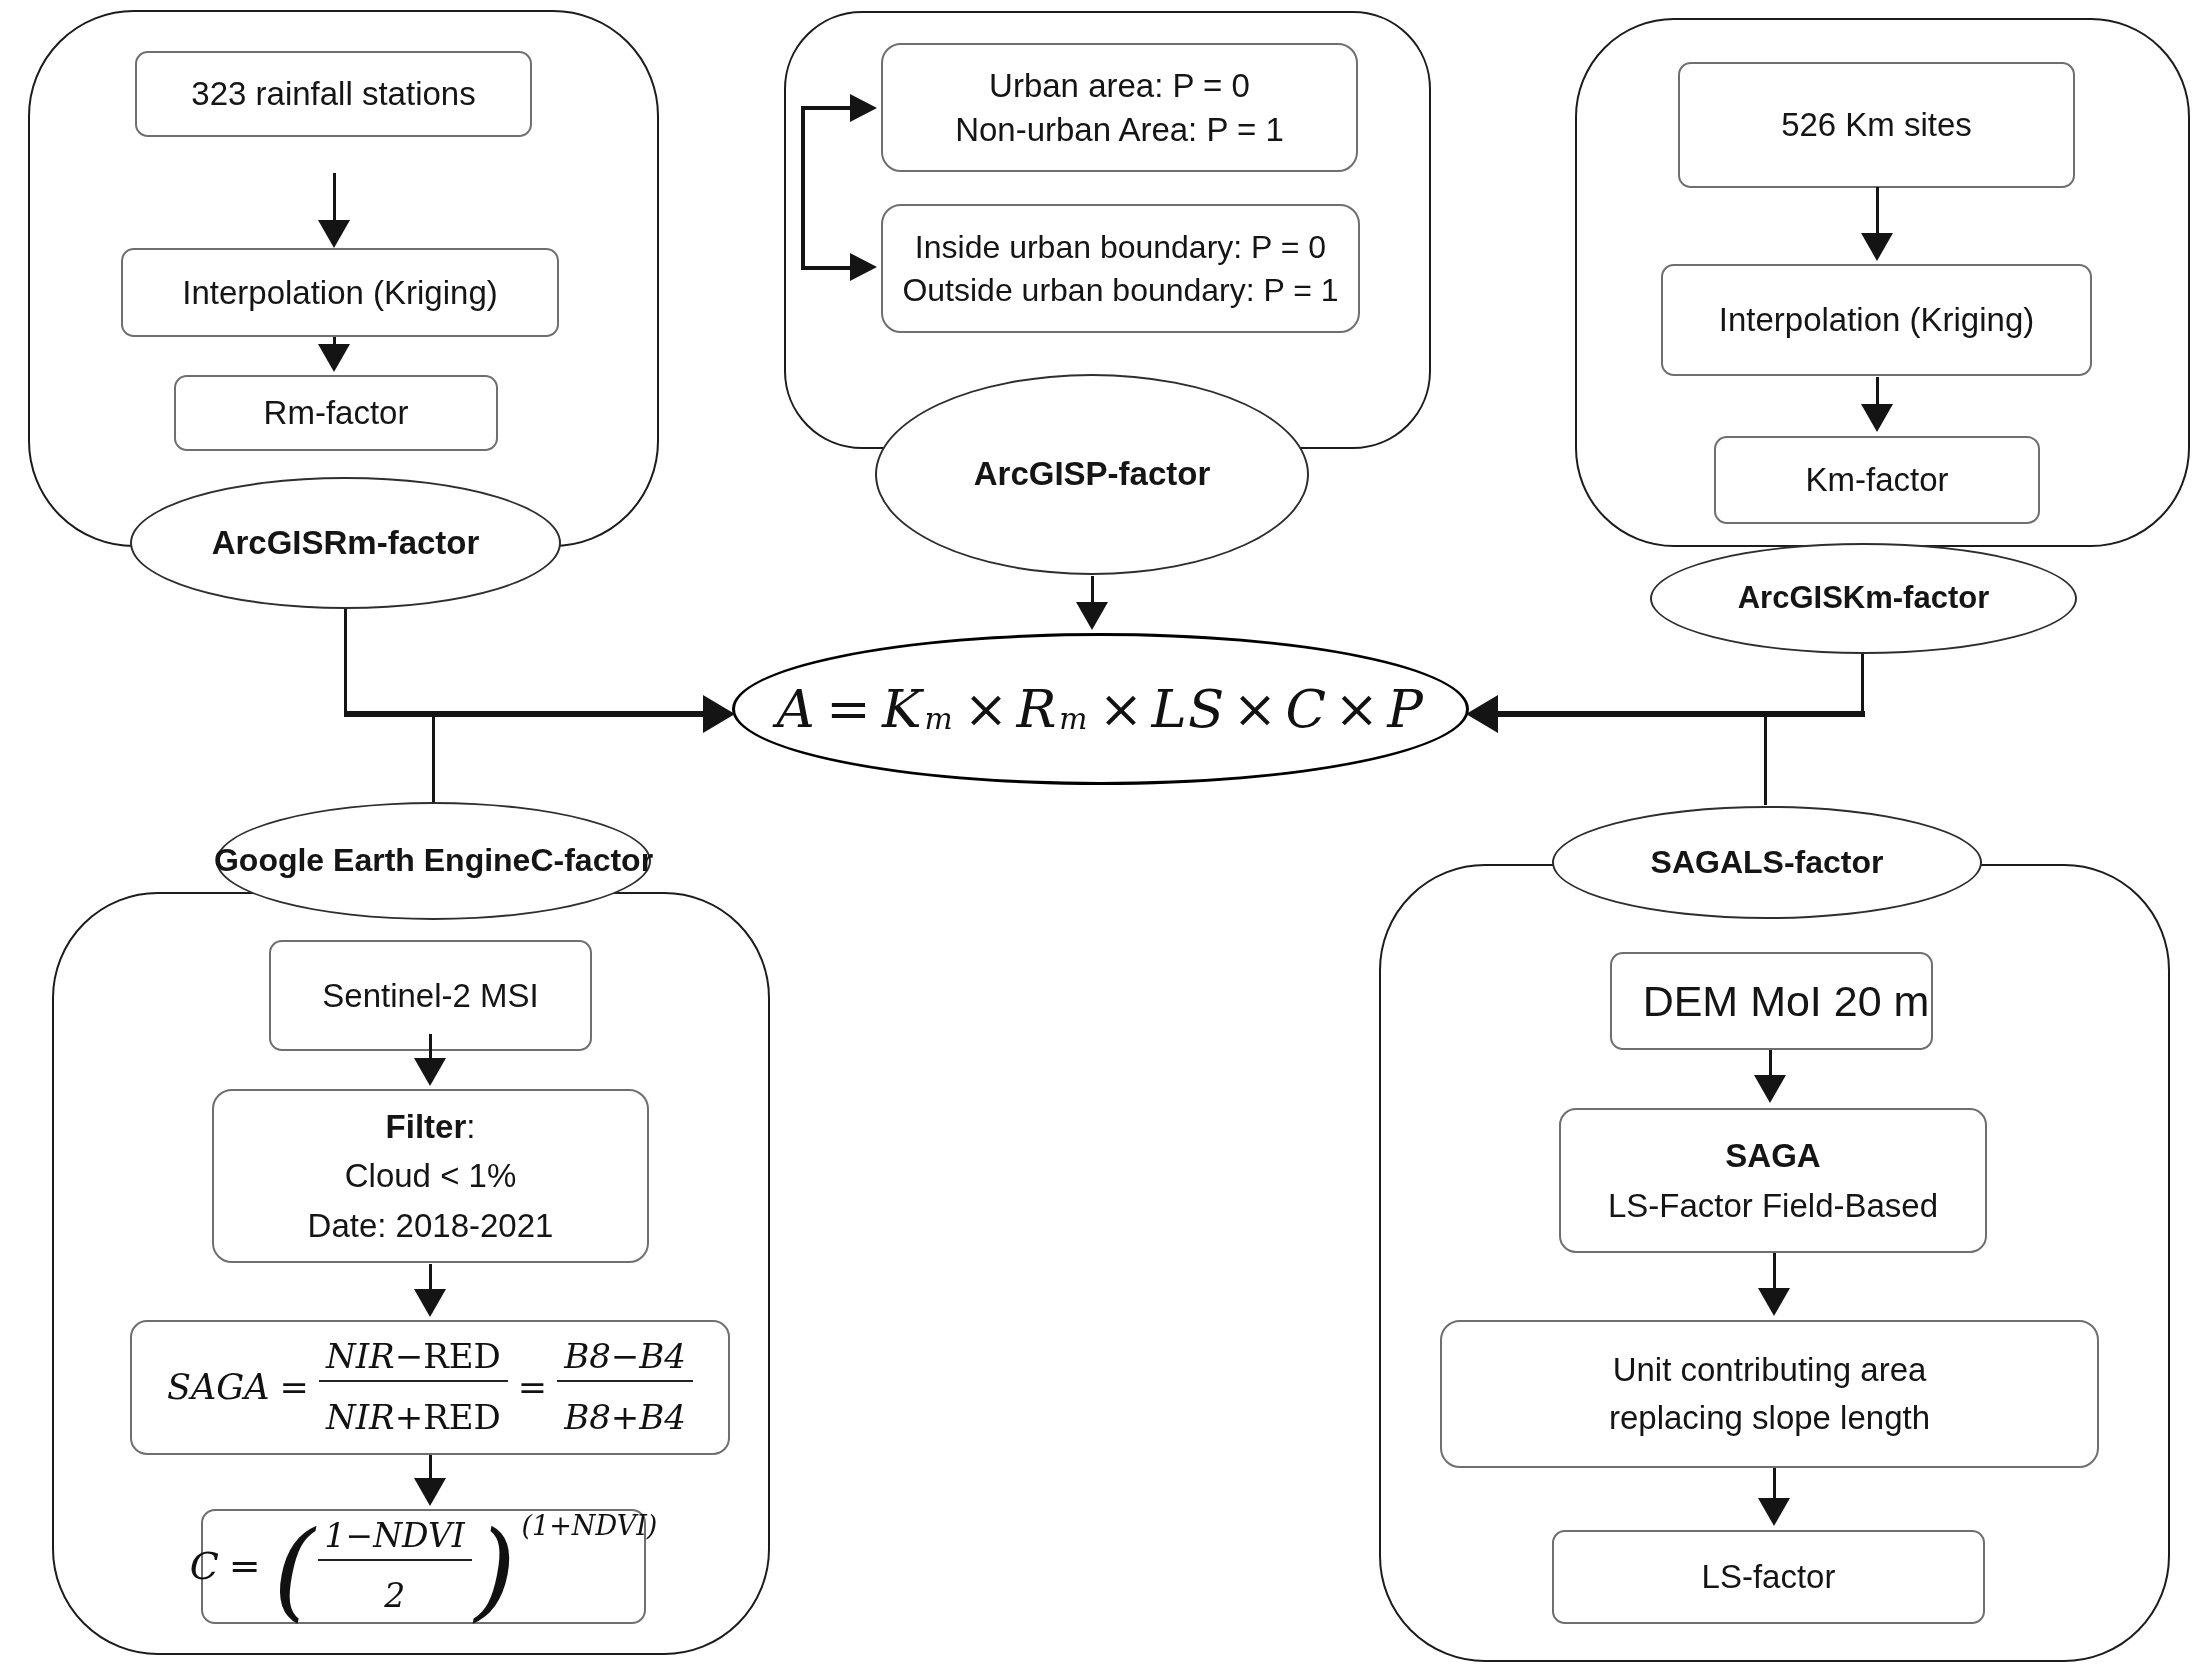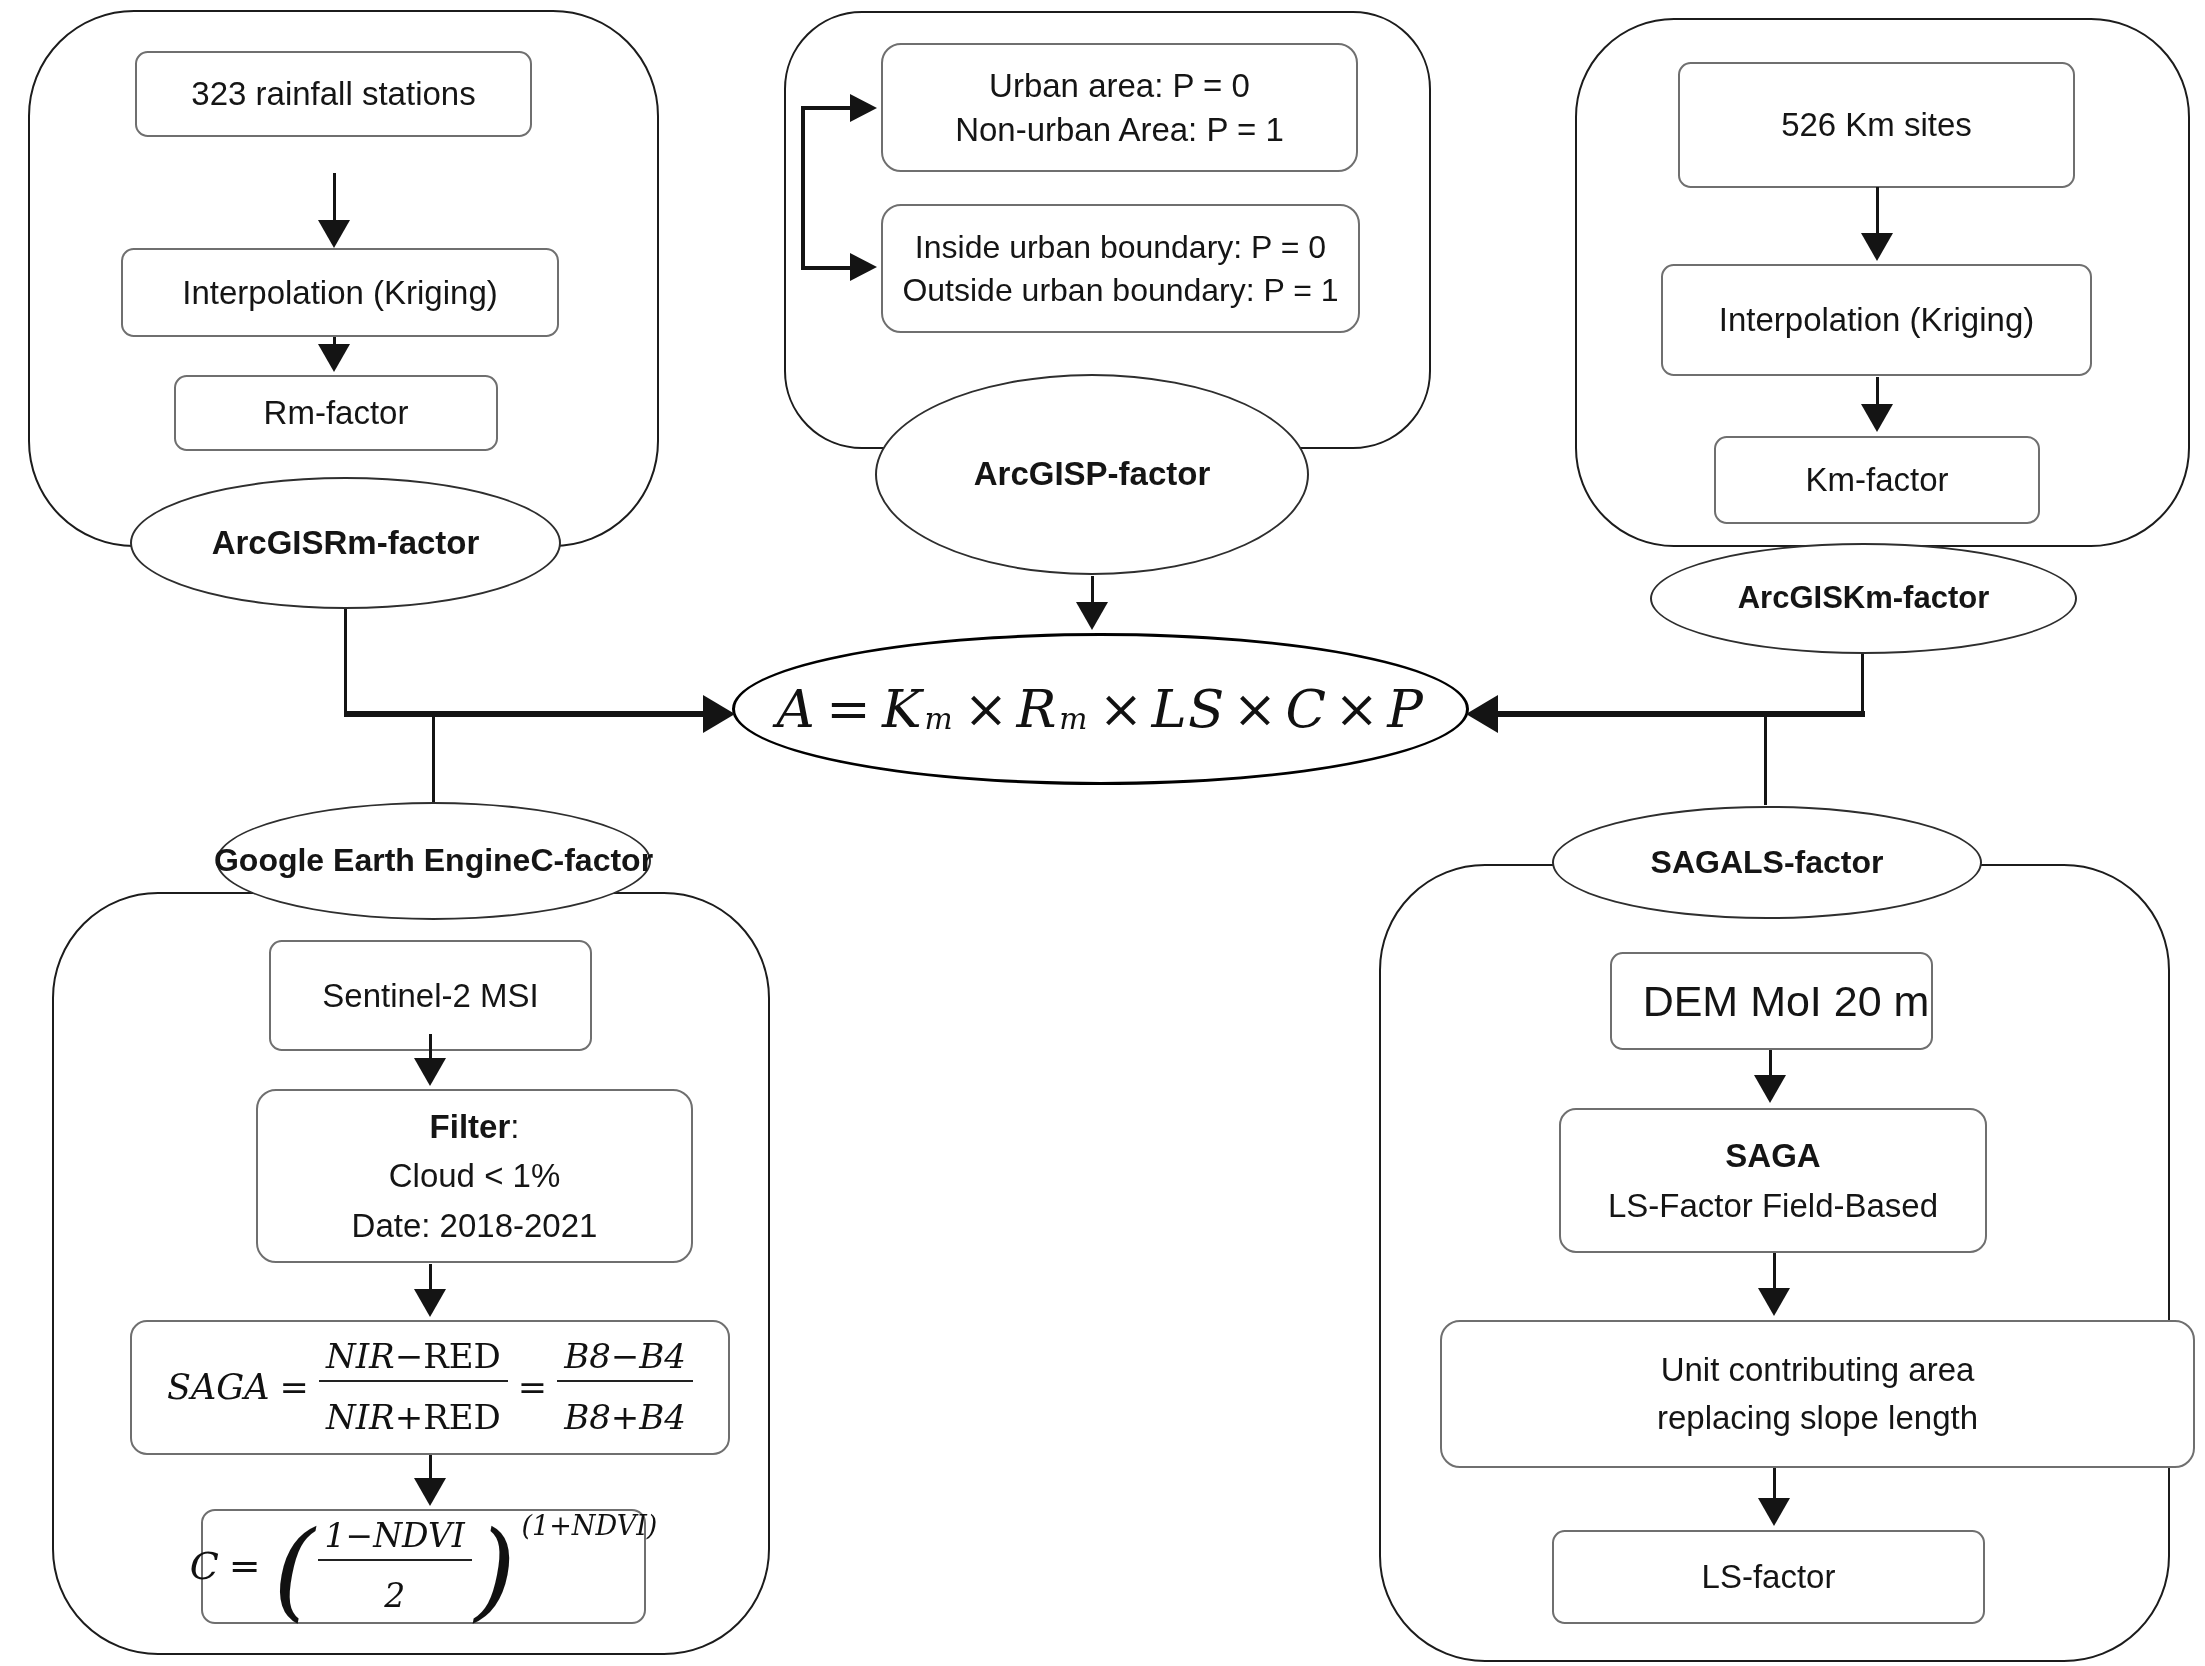--- a/index.html
+++ b/index.html
@@ -138,21 +138,21 @@
 
   <div class="ellipse" style="left:216px; top:802px; width:435px; height:118px; font-size:32px;">
     <span>Google Earth Engine</span>
     <span>C-factor</span>
   </div>
   <div class="box" style="left:269px; top:940px; width:323px; height:111px; font-size:33px;">
     <span>Sentinel-2 MSI</span>
   </div>
   <div class="vline" style="left:429px; top:1034px; width:2.8px; height:25.5px;"></div>
   <div class="head-down" style="left:414px; top:1058px;"></div>
-  <div class="box" style="left:212px; top:1089px; width:437px; height:174px; border-radius:20px; font-size:33px; line-height:1.5;margin-left:44px;">
+  <div class="box" style="left:212px; top:1089px; width:437px; height:174px; border-radius:20px; font-size:33px; line-height:1.5;">
     <div><span class="bold">Filter</span><span>:</span></div>
     <div>Cloud &lt; 1%</div>
     <div>Date: 2018-2021</div>
   </div>
   <div class="vline" style="left:429px; top:1264px; width:2.8px; height:27px;"></div>
   <div class="head-down" style="left:414px; top:1289px;"></div>
 
   <div class="box" style="left:130px; top:1320px; width:600px; height:135px; border-radius:17px;">
     <div class="math mrow" style="font-size:35px;">
       <span>SAGA</span>
@@ -194,21 +194,21 @@
     <span>DEM MoI 20 m</span>
   </div>
   <div class="vline" style="left:1769px; top:1050px; width:2.8px; height:26px;"></div>
   <div class="head-down" style="left:1754px; top:1075px;"></div>
   <div class="box" style="left:1559px; top:1108px; width:428px; height:145px; border-radius:17px; line-height:1.5;">
     <div class="bold">SAGA</div>
     <div>LS-Factor Field-Based</div>
   </div>
   <div class="vline" style="left:1773px; top:1253px; width:2.8px; height:37px;"></div>
   <div class="head-down" style="left:1758px; top:1288px;"></div>
-  <div class="box" style="left:1440px; top:1320px; width:755px; height:148px; border-radius:20px; line-height:1.45;">
+  <div class="box" style="left:1440px; top:1320px; width:659px; height:148px; border-radius:20px; line-height:1.45;">
     <div>Unit contributing area</div>
     <div>replacing slope length</div>
   </div>
   <div class="vline" style="left:1773px; top:1468px; width:2.8px; height:32px;"></div>
   <div class="head-down" style="left:1758px; top:1498px;"></div>
   <div class="box" style="left:1552px; top:1530px; width:433px; height:94px; font-size:33px;">
     <span>LS-factor</span>
   </div>
 
 </div>

